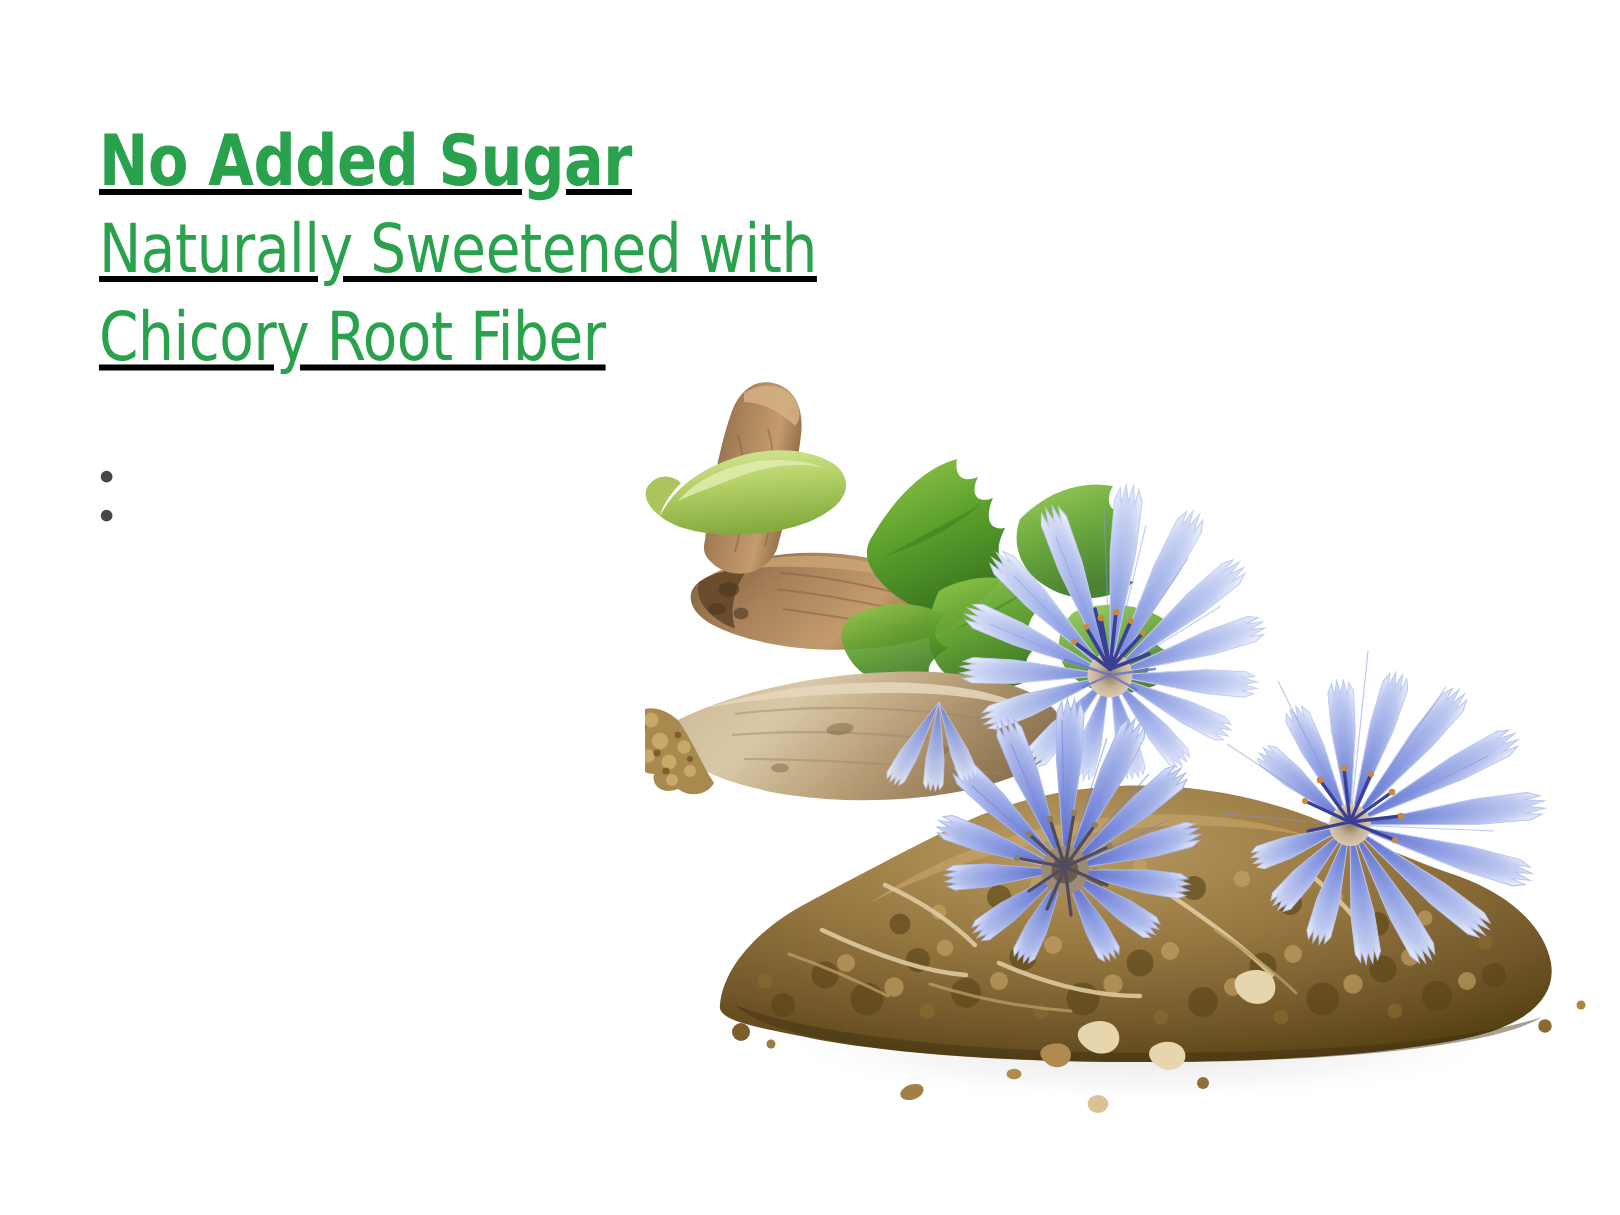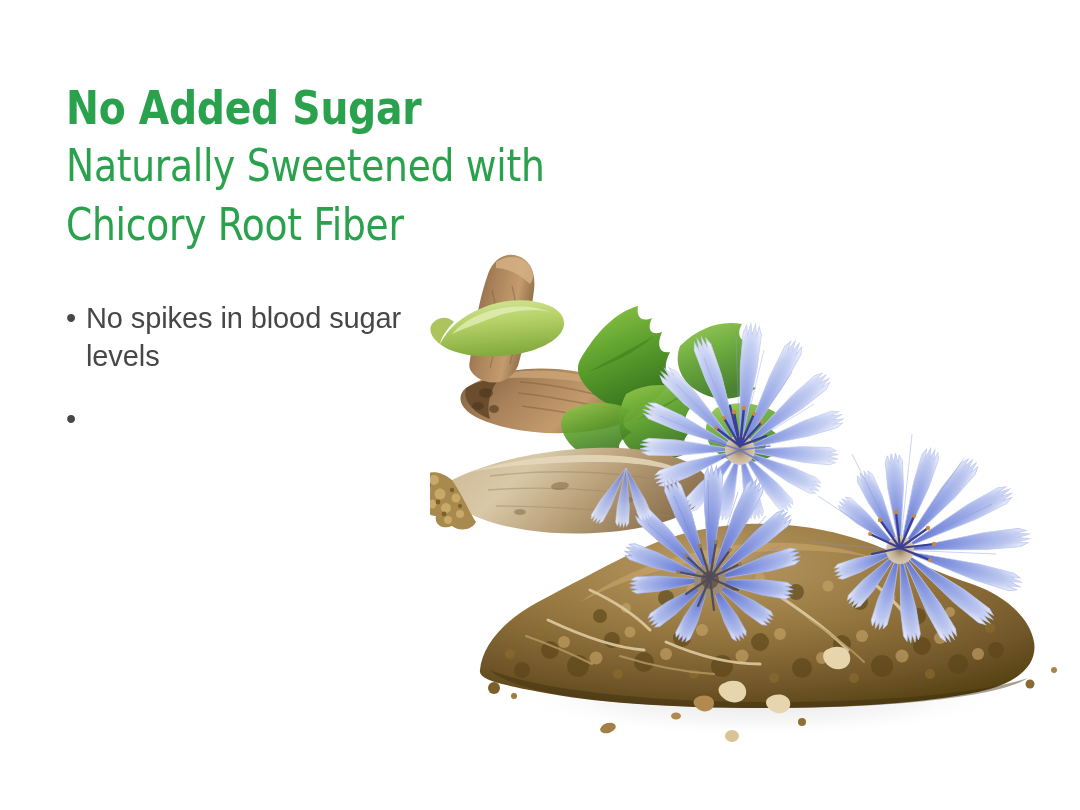--- a/index.html
+++ b/index.html
@@ -21,20 +21,21 @@
     height: 810px;
     background: #ffffff;
   }
 
   
   #copy-block {
     position: absolute;
     left: 66px;
     top: 78px;
     width: 620px;
+    text-decoration: underline;
   }
   .headline {
     color: #2aa24d;
     font-family: "DejaVu Sans Condensed", "Liberation Sans Narrow", "Liberation Sans", sans-serif;
     letter-spacing: -0.3px;
     white-space: nowrap;
   }
   #headline-primary {
     font-size: 47px;
     font-weight: 700;
@@ -96,21 +97,20 @@
 
   <div id="copy-block">
     <div class="headline" id="headline-primary">No Added Sugar</div>
     <div class="headline headline-secondary">Naturally Sweetened with</div>
     <div class="headline headline-secondary">Chicory Root Fiber</div>
   </div>
 
   <ul id="bullet-list">
     <li>
       <span class="dot">•</span>
-      <span>No spikes in blood sugar levels</span>
     </li>
     <li>
       <span class="dot">•</span>
     </li>
   </ul>
 
   <div id="product-image">
     <svg viewBox="0 0 650 620" xmlns="http://www.w3.org/2000/svg" role="img" aria-label="chicory plant">
       <defs>
         <radialGradient id="petalA" cx="45%" cy="90%" r="95%">

